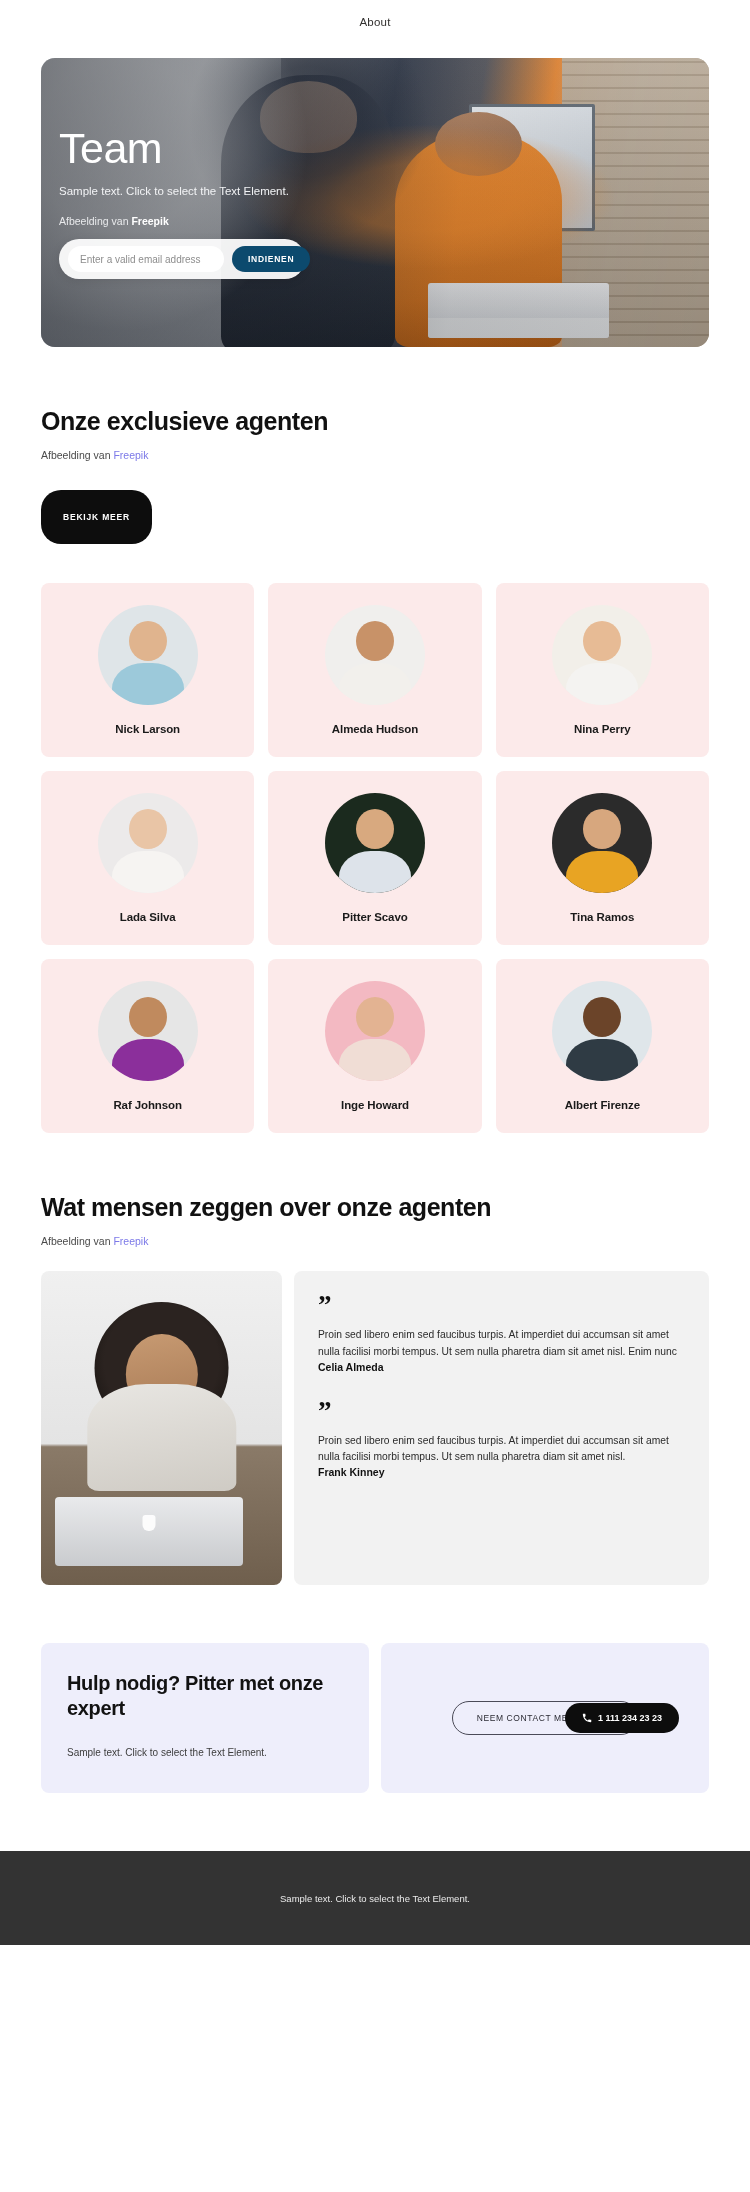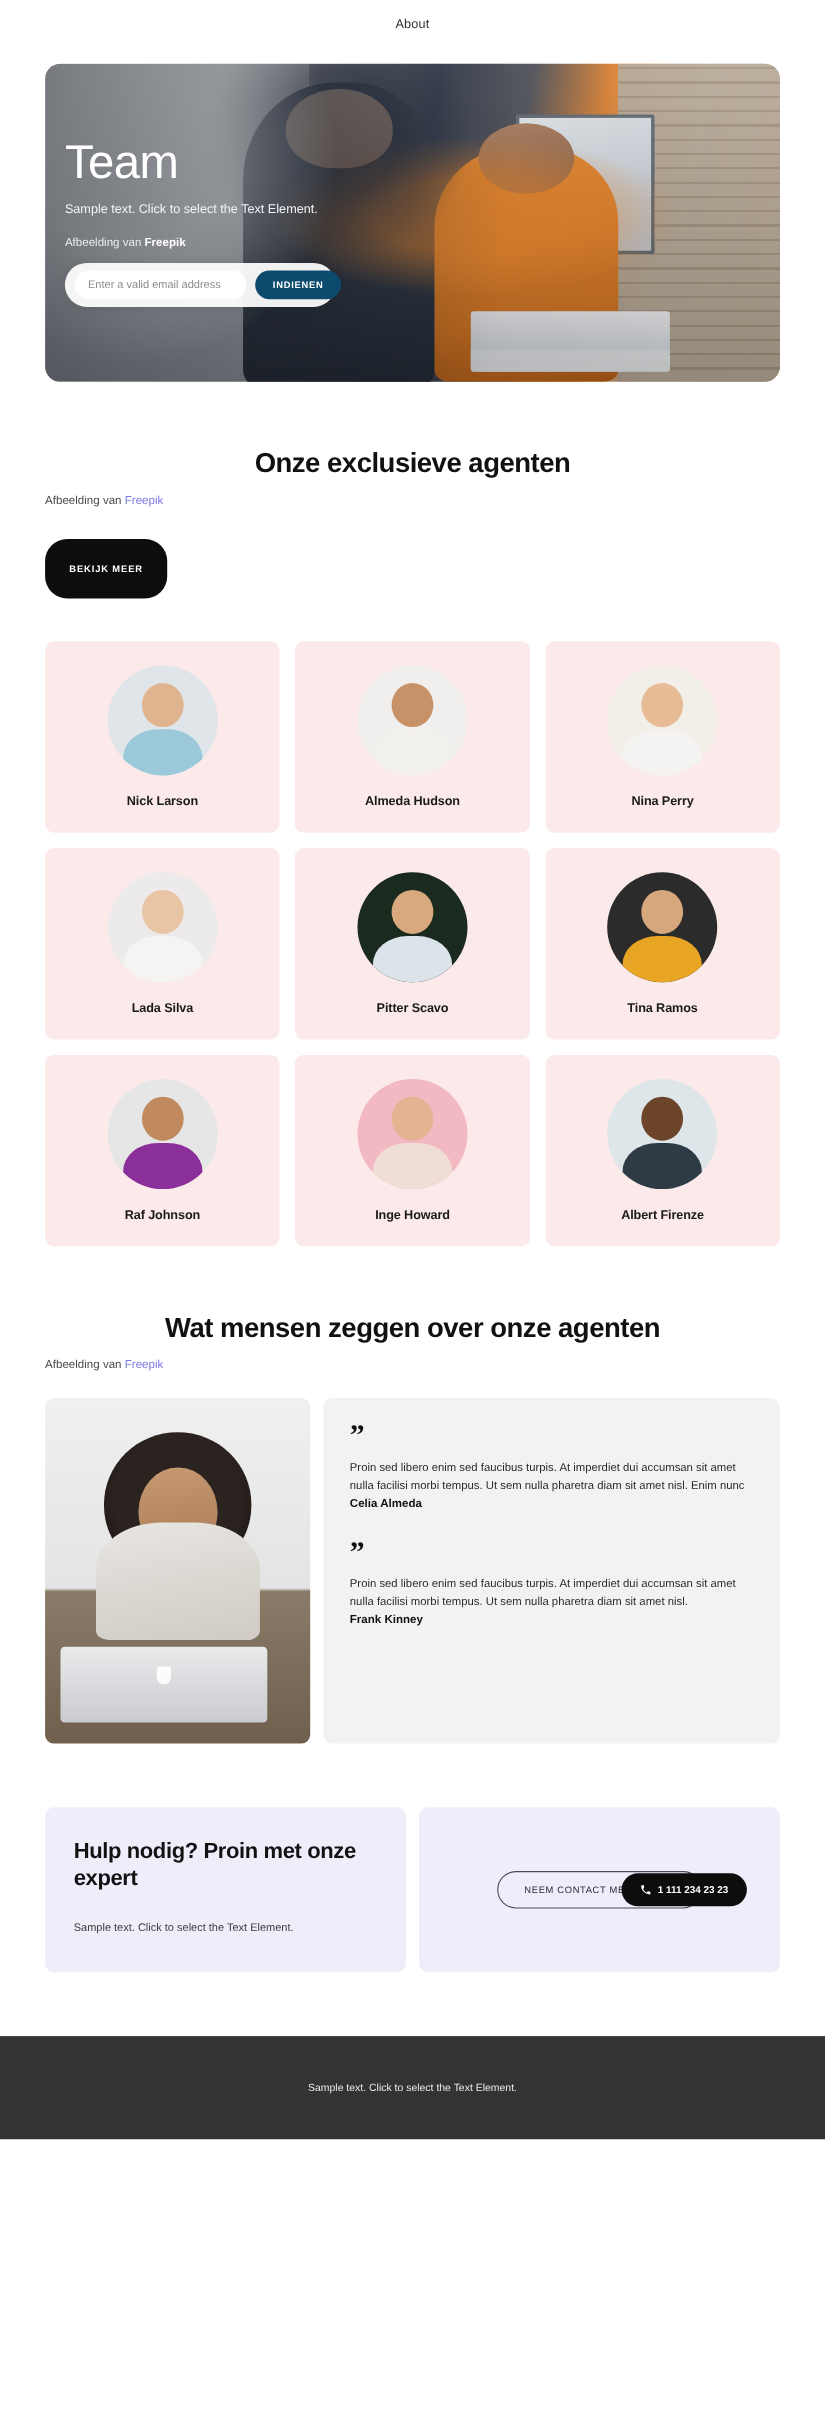--- a/index.html
+++ b/index.html
@@ -159,21 +159,20 @@
   }
 
   
   .section { padding: 0 41px; }
   .sec-title {
     font-size: 25px;
     font-weight: 700;
     color: #111111;
     letter-spacing: -.45px;
     margin-top: 60px;
-    text-align: center;
   }
   .sec-credit {
     font-size: 10.5px;
     color: #4a4a4a;
     margin-top: 13px;
   }
   .sec-credit a { color: #7c79e8; text-decoration: none; }
   .btn-dark {
     display: inline-block;
     margin-top: 29px;
@@ -494,21 +493,21 @@
       <span class="quote-mark">”</span>
       <p class="testi-text">Proin sed libero enim sed faucibus turpis. At imperdiet dui accumsan sit amet nulla facilisi morbi tempus. Ut sem nulla pharetra diam sit amet nisl.</p>
       <p class="testi-author">Frank Kinney</p>
     </div>
   </div>
 </section>
 
 <section class="section">
   <div class="cta-row">
     <div class="cta-card">
-      <h3 class="cta-title">Hulp nodig? Proin met onze expert</h3>
+      <h3 class="cta-title">Hulp nodig? Pitter met onze expert</h3>
       <p class="cta-sub">Sample text. Click to select the Text Element.</p>
     </div>
     <div class="cta-card right">
       <button class="btn-outline">NEEM CONTACT MET ONS OP</button>
       <div class="phone-badge">
         <svg viewBox="0 0 24 24">
             <path d="M6.6 10.8c1.6 3.1 4.1 5.6 7.2 7.2l2.4-2.4c.3-.3.8-.4 1.2-.3 1.2.4 2.5.6 3.8.6.6 0 1 .4 1 1V21c0 .6-.4 1-1 1C10.6 22 2 13.4 2 2.8c0-.6.4-1 1-1h4.1c.6 0 1 .4 1 1 0 1.3.2 2.6.6 3.8.1.4 0 .9-.3 1.2l-2.8 3z"></path>
           </svg>
         <span>1 111 234 23 23</span>
       </div>

